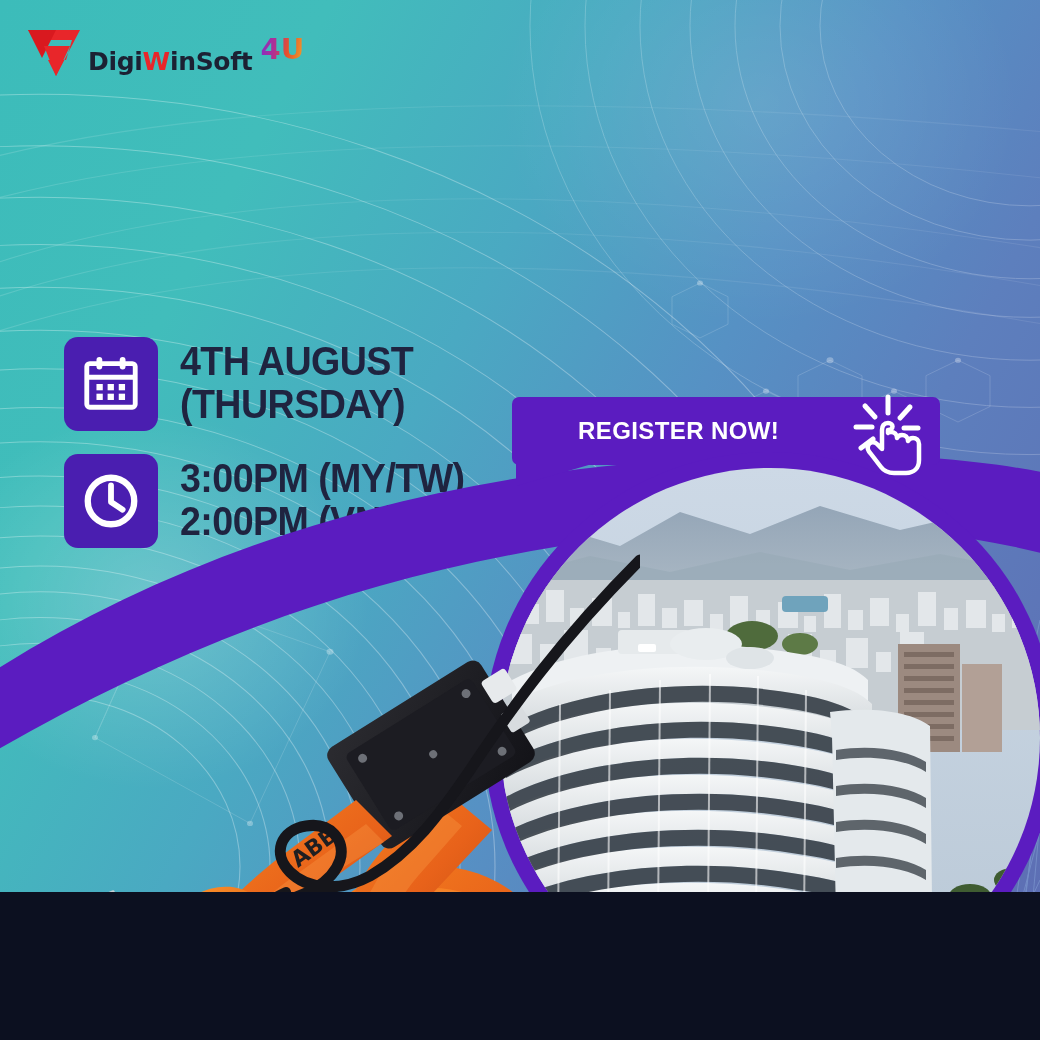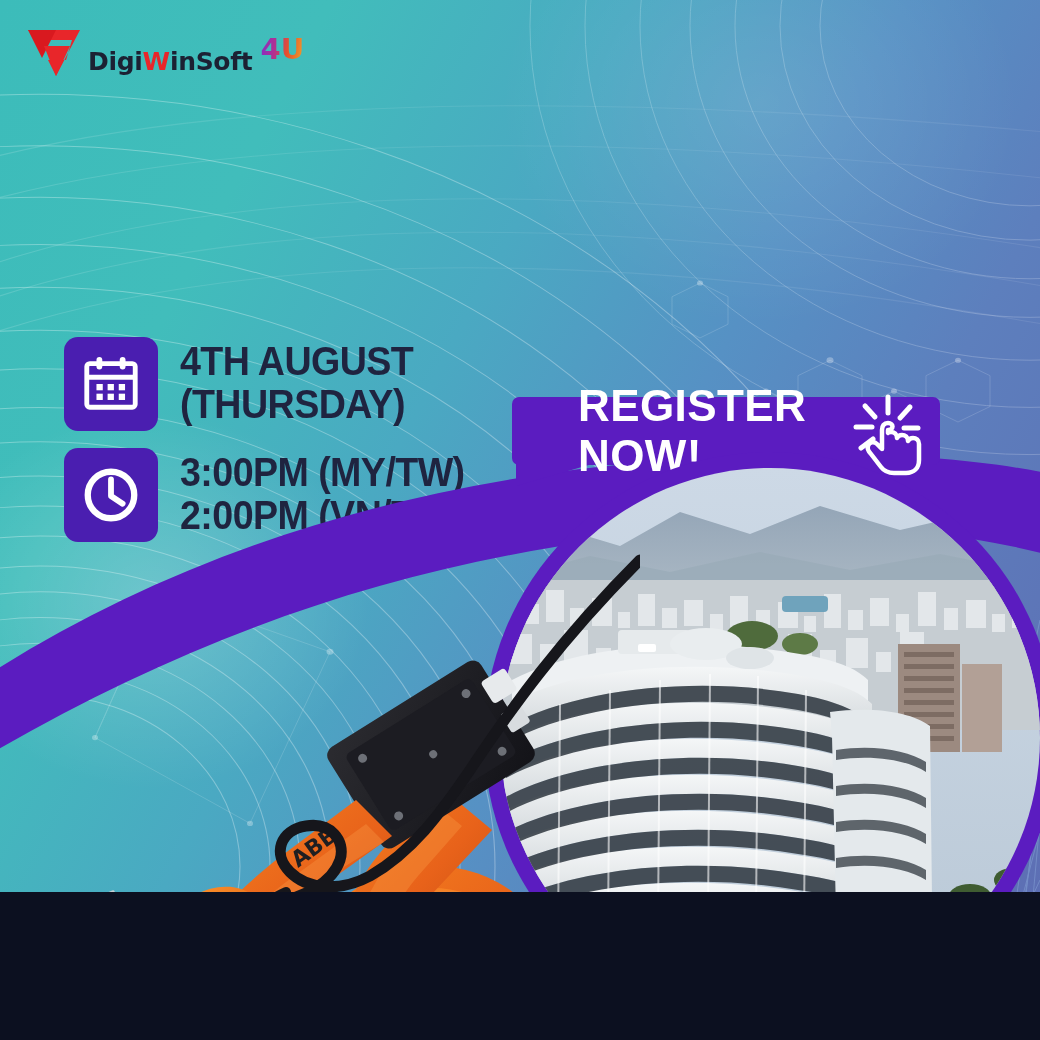--- a/index.html
+++ b/index.html
@@ -33,21 +33,21 @@
     font-weight:bold;line-height:.98;letter-spacing:-1.2px;
     font-family:"Liberation Sans","DejaVu Sans",sans-serif;
     text-shadow:0 0 14px rgba(255,255,255,.30);
     transform:scaleX(1.02);transform-origin:left center;
   }
   .hl-1{font-size:62px;color:#2b2a4a;margin-bottom:8px;}
   .hl-2,.hl-3{font-size:60px;color:#5d1fc3;}
   .hl-2{margin-bottom:4px;}
 
   
-  .info{position:absolute;left:64px;top:337px;display:flex;flex-direction:column;gap:17px;}
+  .info{position:absolute;left:64px;top:337px;display:flex;flex-direction:column;gap:23px;}
   .info-row{display:flex;align-items:flex-start;gap:22px;}
   .info-icon{
     width:94px;height:94px;flex:none;border-radius:14px;background:#4a1eb0;
     display:flex;align-items:center;justify-content:center;
   }
   .info-text{
     font-size:40px;font-weight:bold;color:#1f2440;line-height:1.0;
     letter-spacing:-.6px;padding-top:4px;
     font-family:"Liberation Sans","DejaVu Sans",sans-serif;
     transform:scaleX(.94);transform-origin:left top;white-space:nowrap;
@@ -57,21 +57,21 @@
   
   .cta-tail{
     position:absolute;left:516px;top:460px;width:90px;height:26px;
     background:#5b1cc0;clip-path:polygon(0 0,100% 0,0 100%);
   }
   .cta{
     position:absolute;left:512px;top:397px;width:428px;height:68px;
     background:#5b1cc0;border-radius:7px;display:flex;align-items:center;
   }
   .cta-label{
-    color:#ffffff;font-size:44px;font-weight:bold;letter-spacing:.4px;
+    color:#ffffff;font-size:24px;font-weight:bold;letter-spacing:.4px;
     margin-left:66px;font-family:"Liberation Sans","DejaVu Sans",sans-serif;
   }
   .cta-hand{position:absolute;right:6px;top:-6px;width:86px;height:86px;}
 
   
   .swoosh{position:absolute;left:0;top:380px;width:1040px;height:660px;pointer-events:none;}
 
   
   .photo-ring{
     position:absolute;left:484px;top:452px;width:572px;height:572px;border-radius:50%;

